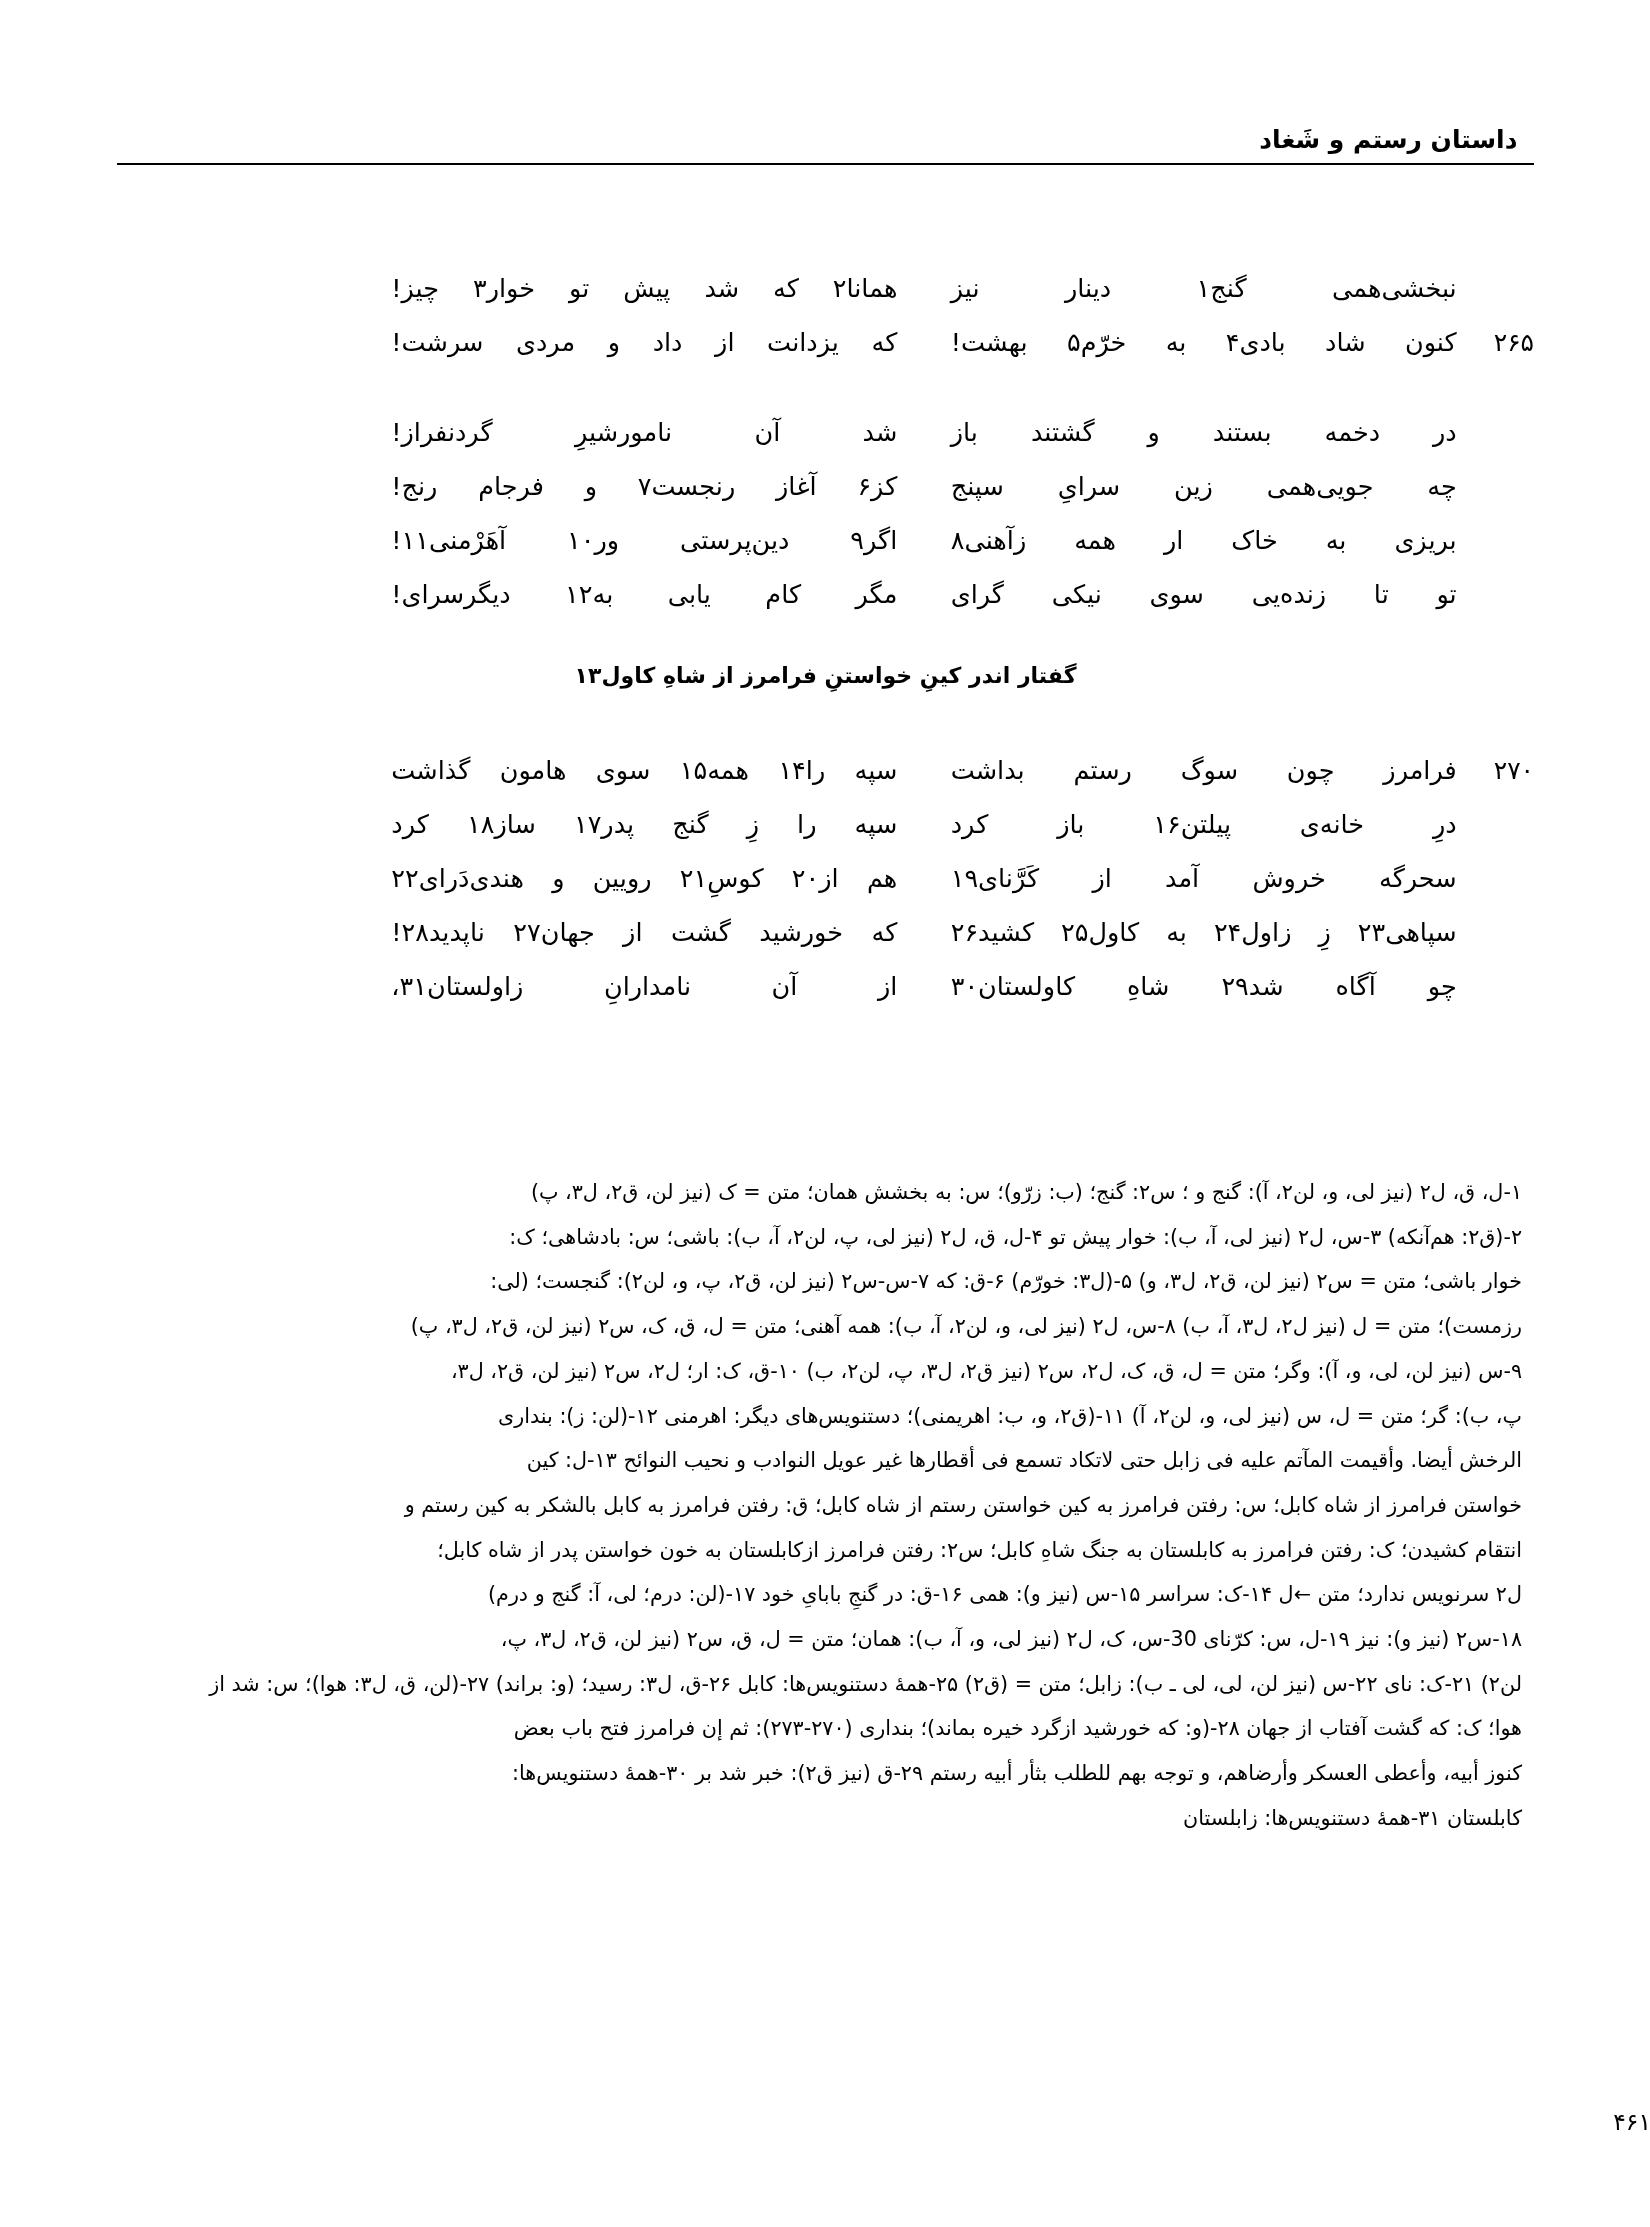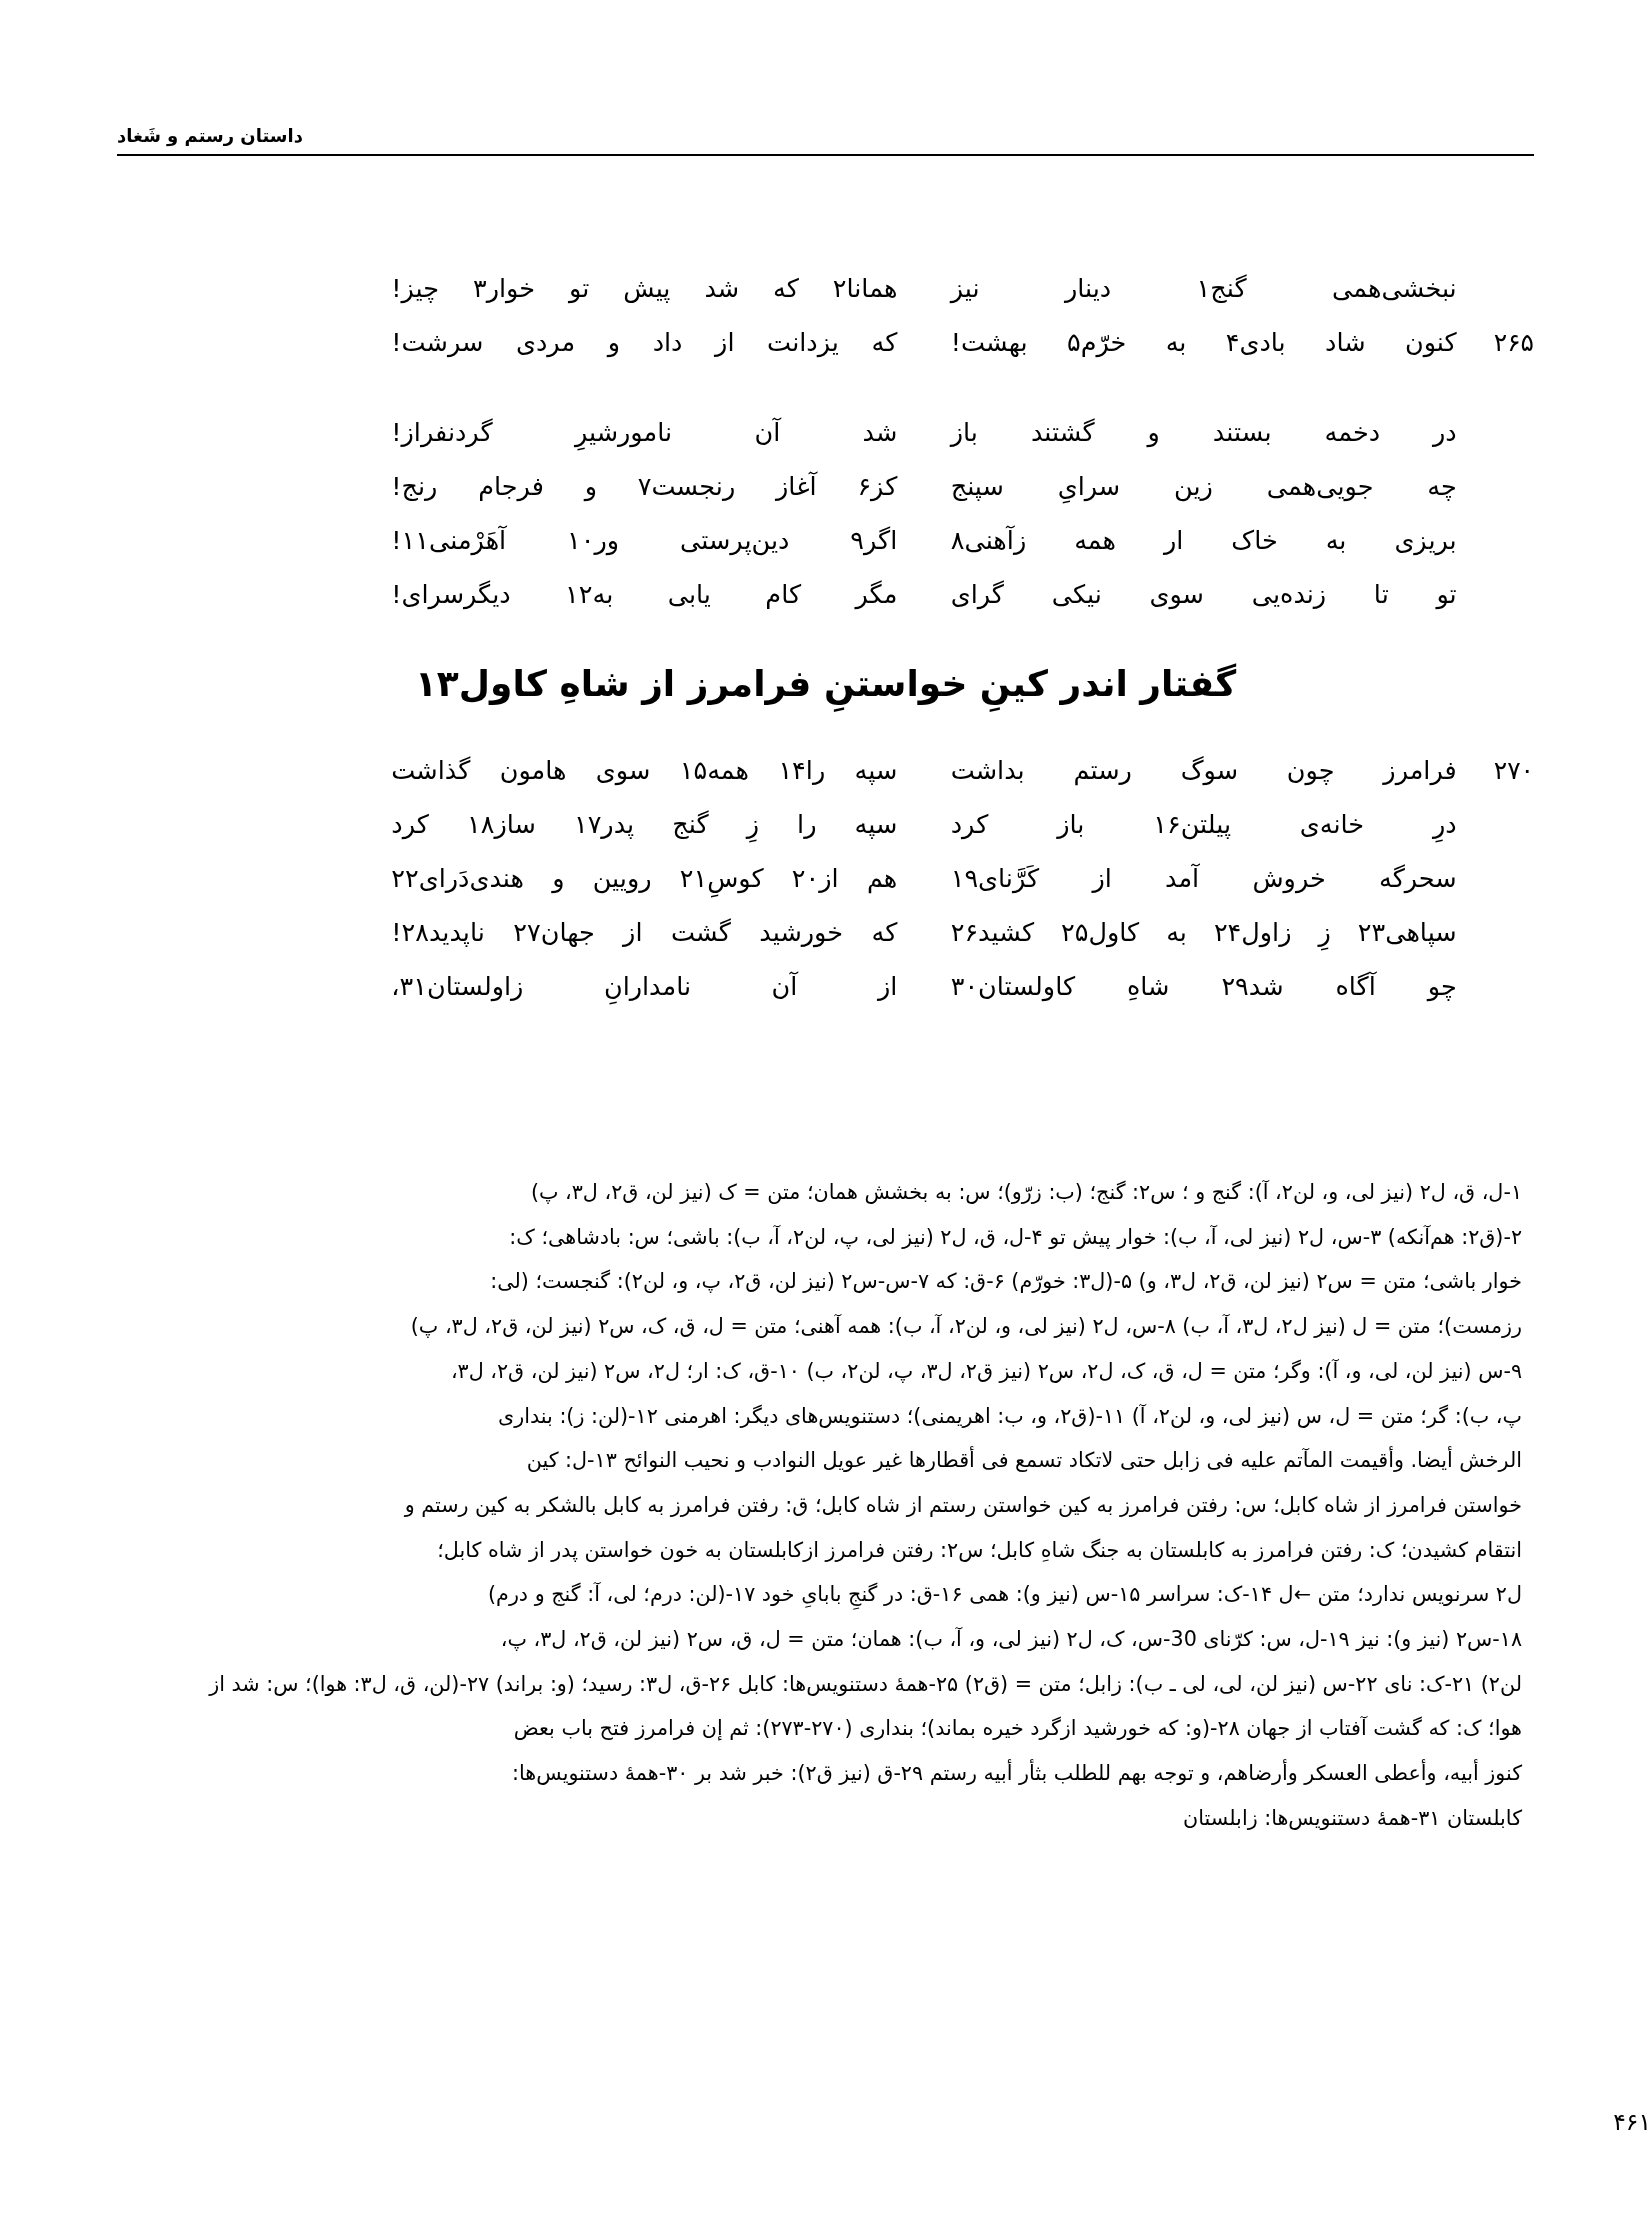--- a/index.html
+++ b/index.html
@@ -24,23 +24,23 @@
   }
 
   
   .runhead-wrap {
     position: absolute;
     top: 124px;
     right: 117px;
     left: 117px;
   }
   .runhead {
-    font-size: 18px;
+    font-size: 25px;
     font-weight: bold;
-    text-align: left;
+    text-align: right;
     line-height: 1.3;
     padding-right: 16.5px;
     padding-bottom: 5.5px;
     letter-spacing: 0;
   }
   .runhead-rule {
     border-bottom: 2.1px solid #000;
     width: 100%;
     margin-top: 1.4px;
   }
@@ -81,21 +81,21 @@
   .hemistich.first { padding-left: 27.6px; }
   .hemistich.second { padding-right: 13.8px; }
 
   
   .section-heading {
     position: absolute;
     right: 117px;
     left: 117px;
     top: 663px;
     text-align: center;
-    font-size: 36px;
+    font-size: 22px;
     font-weight: bold;
   }
 
   
   .apparatus {
     position: absolute;
     right: 117px;
     left: 117px;
     top: 1164px;
     font-size: 20.7px;

